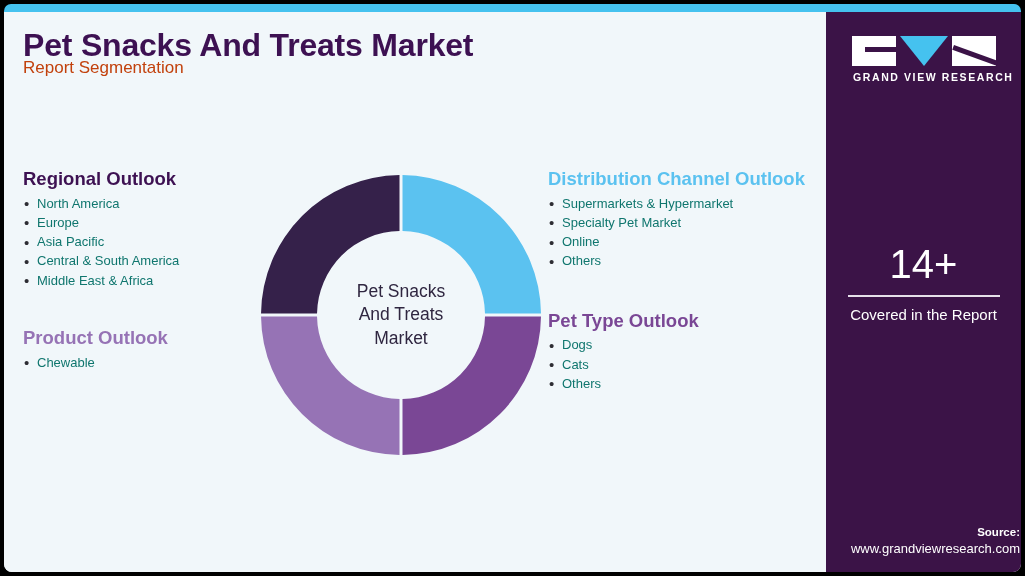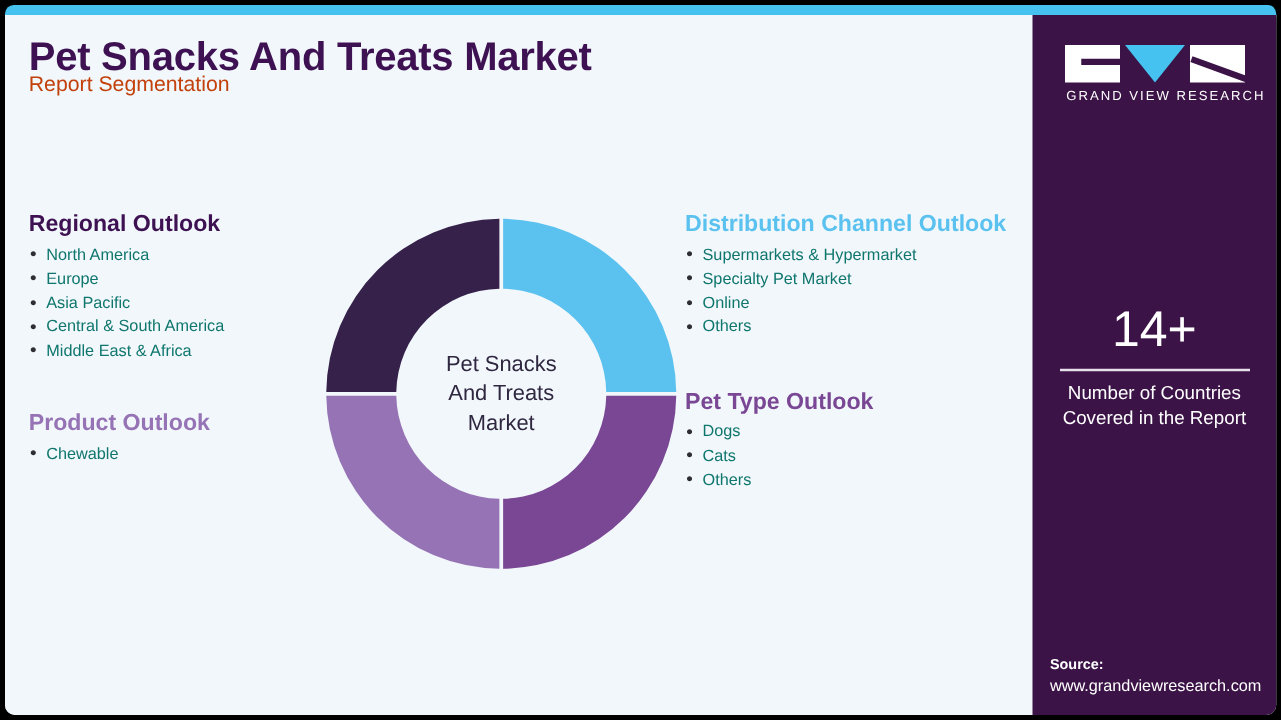--- a/index.html
+++ b/index.html
@@ -59,29 +59,29 @@
   .lg{position:absolute;top:0;width:44px;height:30px;background:#fff;}
   .lg-g{left:0;}
   .lg-r{left:100px;}
   .lg-g:after{content:"";position:absolute;left:13px;top:11px;width:31px;height:5px;
               background:#3b1347;}
   .lg-r:after{content:"";position:absolute;left:2px;top:9px;width:47px;height:5px;
               background:#3b1347;transform:rotate(20deg);transform-origin:left top;}
   .lv{position:absolute;left:48px;top:0;width:0;height:0;
       border-left:24px solid transparent;border-right:24px solid transparent;
       border-top:30px solid #45c2ef;}
-  .logo-txt{position:absolute;left:1px;top:35px;font-size:10.5px;font-weight:normal;
+  .logo-txt{position:absolute;left:1px;top:35px;font-size:10.5px;font-weight:bold;
             color:#fff;letter-spacing:1.6px;white-space:nowrap;}
 
   .stat{position:absolute;left:0;top:232px;width:195px;text-align:center;}
   .stat-num{font-size:40px;font-weight:normal;color:#fff;line-height:1;}
   .stat-rule{width:152px;height:2px;background:#e6e0ea;margin:11px auto 8px auto;}
   .stat-cap{font-size:15px;color:#fff;line-height:1.35;}
 
-  .source{position:absolute;left:14px;bottom:16px;width:180px;}
+  .source{position:absolute;left:14px;bottom:16px;width:180px;text-align:right;}
   .source-h{font-size:11.5px;font-weight:bold;color:#fff;margin-bottom:3px;}
   .source-u{font-size:13px;color:#fff;white-space:nowrap;}
 </style>
 </head>
 <body>
 
 <div class="card">
 
   <div class="topbar"></div>
 
@@ -165,21 +165,20 @@
           <div class="lv"></div>
           <div class="lg lg-r"></div>
         </div>
         <div class="logo-txt">GRAND VIEW RESEARCH</div>
       </div>
 
       <div class="stat">
         <div class="stat-num">14+</div>
         <div class="stat-rule"></div>
         <div class="stat-cap">
-          <div>Number of Countries</div>
           <div>Covered in the Report</div>
         </div>
       </div>
 
       <div class="source">
         <div class="source-h">Source:</div>
         <div class="source-u">www.grandviewresearch.com</div>
       </div>
 
     </div>

